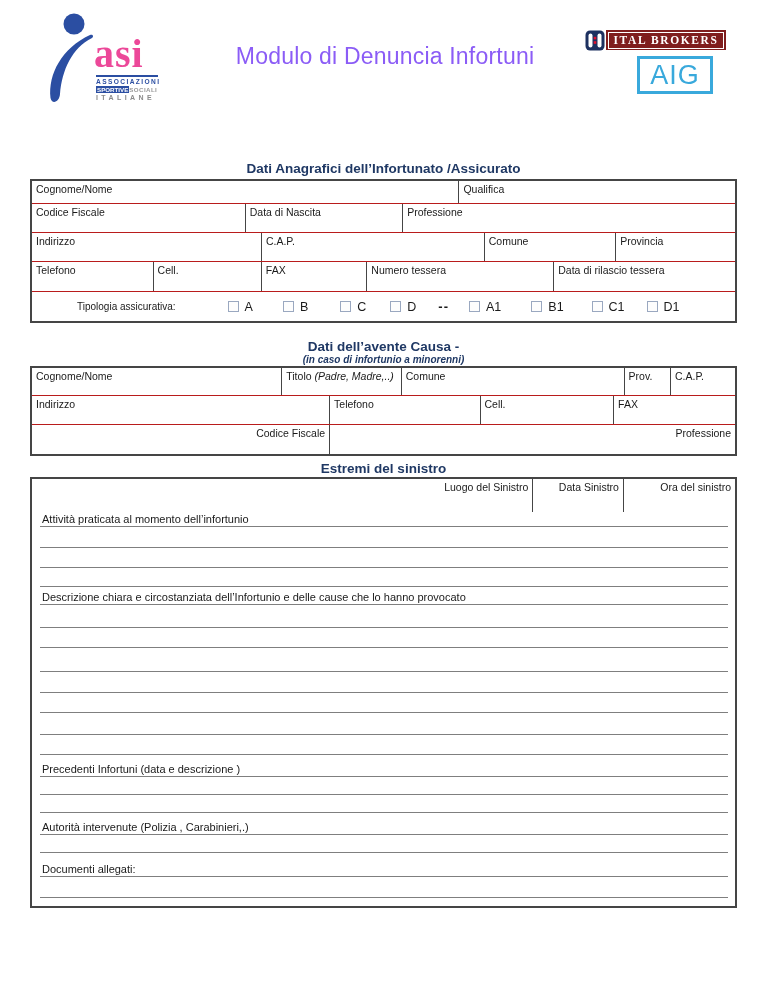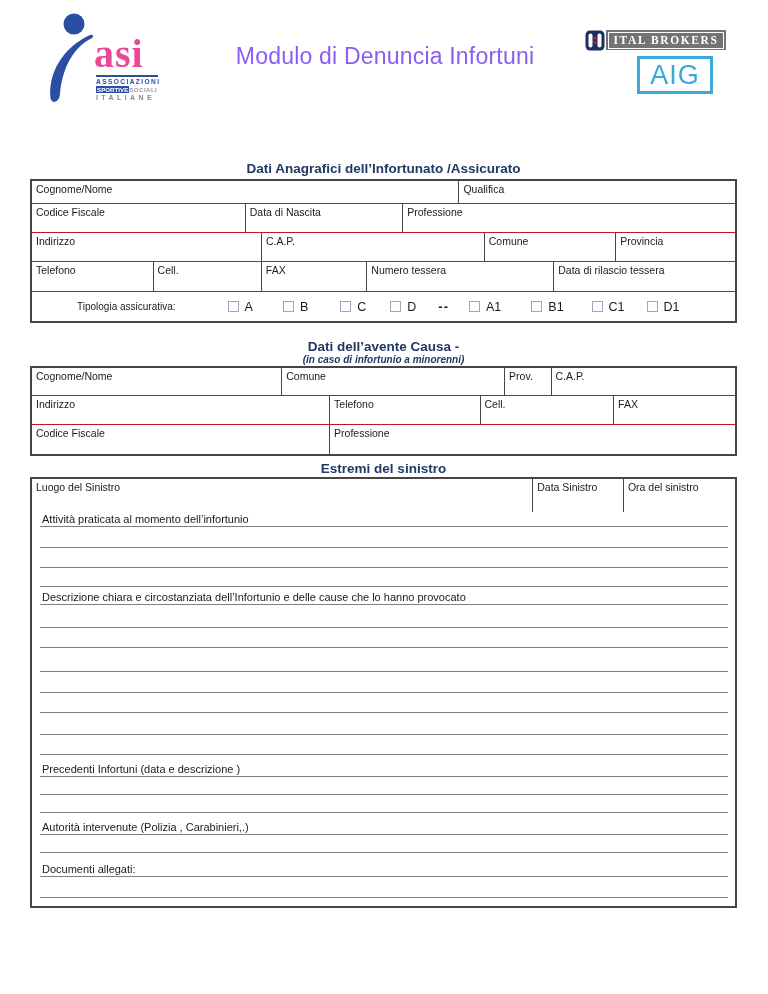--- a/index.html
+++ b/index.html
@@ -23,40 +23,40 @@
   .asi-l2 .b1 { background:#2b4ea2; color:#ffffff; padding:0 1px; }
   .asi-l2 .b2 { color:#9a9a9a; letter-spacing:0.4px; }
   .asi-l3 { position:absolute; left:50px; top:82px; font-size:7px; font-weight:bold; letter-spacing:3.4px; color:#8a8a8a; }
 
   .main-title {
     position:absolute; left:150px; top:43px; width:470px; text-align:center;
     font-size:23px; font-weight:normal; color:#8b5cf6; letter-spacing:0.2px;
   }
 
   .ib-wrap { position:absolute; left:585px; top:30px; height:20px; display:flex; align-items:stretch; }
-  .ib-banner { background:#737373; padding:1.5px; margin-left:1px; }
+  .ib-banner { background:#7f1d1d; padding:1.5px; margin-left:1px; }
   .ib-banner-inner {
     border:1px solid #ffffff; height:100%; display:flex; align-items:center; padding:0 5px;
     font-family:"Liberation Serif", serif; font-weight:bold; font-size:11.5px;
     color:#ffffff; letter-spacing:1.6px; white-space:nowrap;
   }
   .aig-box {
     position:absolute; left:637px; top:56px; width:76px; height:38px;
     border:3px solid #39a9dc; display:flex; align-items:center; justify-content:center;
     font-size:27px; color:#39a9dc; letter-spacing:1px; font-weight:500;
   }
 
   
   .sec-title { position:absolute; left:30px; width:707px; text-align:center; font-weight:bold; color:#1f3864; font-size:13.5px; }
   .sec-sub   { position:absolute; left:30px; width:707px; text-align:center; font-weight:bold; font-style:italic; color:#1f3864; font-size:10px; }
 
   
   .tbl { position:absolute; left:30px; width:707px; border:2px solid #454545; background:#ffffff; }
   .trow { display:flex; border-bottom:1px solid #b91c1c; }
-  .trow:last-child { border-bottom:none; }
+  .trow:last-child { border-bottom:none;text-align:right; }
   .tcell { border-right:1px solid #454545; padding:2px 4px; font-size:10.5px; color:#1a1a1a; overflow:hidden; white-space:nowrap; }
   .tcell:last-child { border-right:none; }
   .note { font-style:italic; }
 
   
   .chk-row { display:flex; align-items:center; font-size:10px; color:#1a1a1a; }
   .chk-label { margin-left:45px; font-size:10px; }
   .chk-item { display:flex; align-items:center; gap:6px; }
   .chk-box { width:11px; height:11px; border:1.5px solid #9aa8c0; background:#fdfdfd; }
   .chk-txt { font-size:12.5px; color:#1a1a1a; }
@@ -169,20 +169,21 @@
         </span>
     </div>
   </div>
 
   <div class="sec-title" style="top:339px;">Dati dell’avente Causa -</div>
   <div class="sec-sub" style="top:354px;">(in caso di infortunio a minorenni)</div>
 
   <div class="tbl" style="top:366px;">
     <div class="trow" style="height:28px;">
       <div class="tcell" style="width:35.6%;"><span>Cognome/Nome</span></div>
+      <div class="tcell" style="width:17.0%;"><span>Titolo</span> <span class="note">(Padre, Madre,..)</span></div>
       <div class="tcell" style="width:31.7%;"><span>Comune</span></div>
       <div class="tcell" style="width:6.6%;"><span>Prov.</span></div>
       <div class="tcell" style="width:9.1%;"><span>C.A.P.</span></div>
     </div>
     <div class="trow" style="height:29px;">
       <div class="tcell" style="width:42.4%;"><span>Indirizzo</span></div>
       <div class="tcell" style="width:21.4%;"><span>Telefono</span></div>
       <div class="tcell" style="width:19.0%;"><span>Cell.</span></div>
       <div class="tcell" style="width:17.2%;"><span>FAX</span></div>
     </div>

